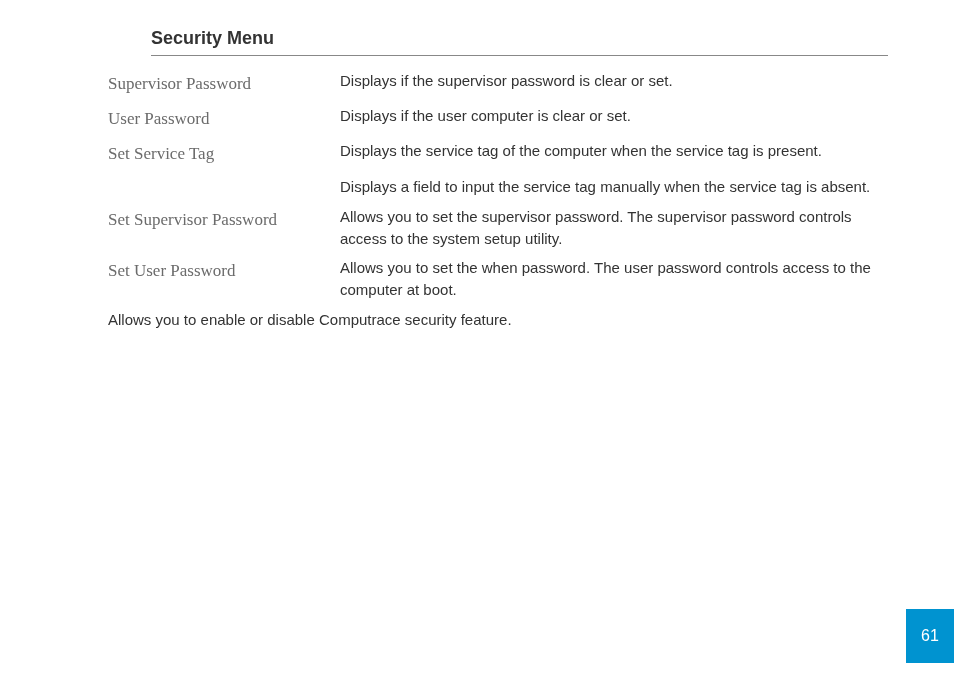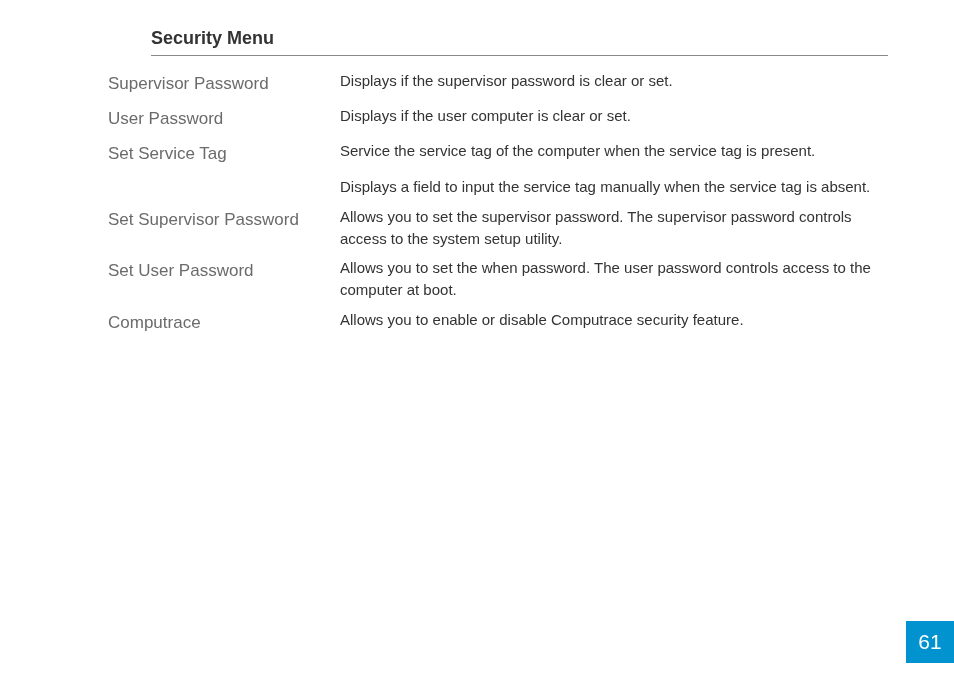--- a/index.html
+++ b/index.html
@@ -34,43 +34,43 @@
   }
   .rows { }
   .row {
     display: flex;
     align-items: flex-start;
     padding: 4px 0 4px 0;
   }
   .term {
     width: 232px;
     flex: 0 0 232px;
-    font-family: Liberation Sans, sans-serif;
+    font-family: Liberation Serif, serif;
     font-size: 17px;
     color: #6b6b6b;
     line-height: 1.6;
     padding-right: 8px;
   }
   .desc {
     flex: 1;
     font-size: 15px;
     color: #333;
     line-height: 1.45;
   }
   .desc p { margin-bottom: 14px; }
   .desc p:last-child { margin-bottom: 0; }
   .page-tab {
     position: absolute;
     right: 0;
     bottom: 14px;
     width: 48px;
-    height: 42px;
+    height: 54px;
     background: #0093d0;
     color: #fff;
-    font-size: 21px;
+    font-size: 16px;
     font-weight: 400;
     display: flex;
     align-items: center;
     justify-content: center;
   }
 </style>
 </head>
 <body>
 
 <div class="page">
@@ -84,38 +84,37 @@
       </div>
       <div class="row">
         <div class="term">User Password</div>
         <div class="desc">
           <p>Displays if the user computer is clear or set.</p>
         </div>
       </div>
       <div class="row">
         <div class="term">Set Service Tag</div>
         <div class="desc">
-          <p>Service the service tag of the computer when the service tag is present.</p>
+          <p>Displays the service tag of the computer when the service tag is present.</p>
           <p>Displays a field to input the service tag manually when the service tag is absent.</p>
         </div>
       </div>
       <div class="row">
         <div class="term">Set Supervisor Password</div>
         <div class="desc">
           <p>Allows you to set the supervisor password. The supervisor password controls access to the system setup utility.</p>
         </div>
       </div>
       <div class="row">
         <div class="term">Set User Password</div>
         <div class="desc">
           <p>Allows you to set the when password. The user password controls access to the computer at boot.</p>
         </div>
       </div>
       <div class="row">
-        <div class="term">Computrace</div>
         <div class="desc">
           <p>Allows you to enable or disable Computrace security feature.</p>
         </div>
       </div>
     </div>
 </div>
 
 <div class="page-tab">61</div>
 
 </body></html>

